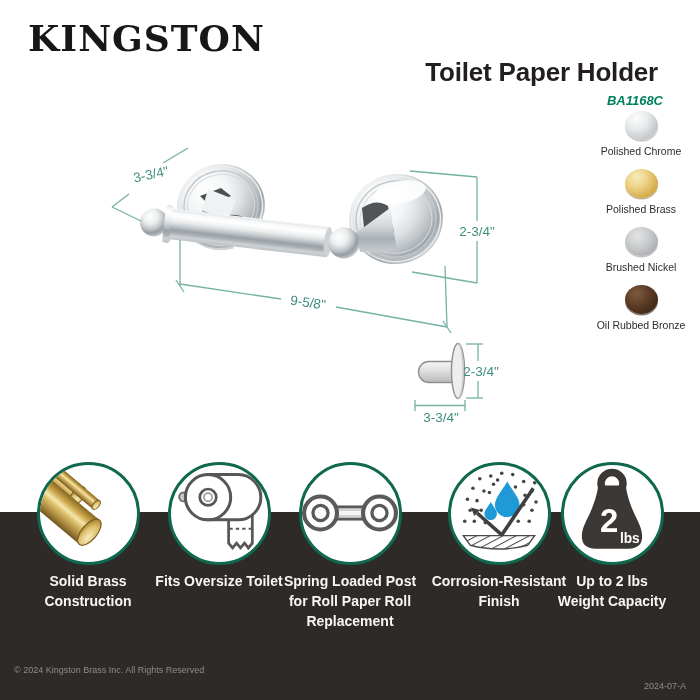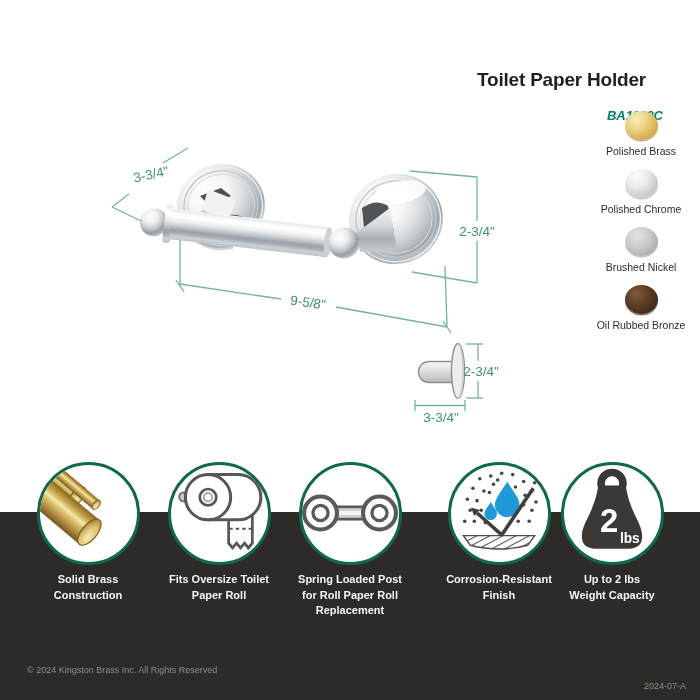--- a/index.html
+++ b/index.html
@@ -5,21 +5,21 @@
   html,body{margin:0;padding:0;background:#ffffff;}
   .page{position:relative;width:700px;height:700px;background:#ffffff;overflow:hidden;
         font-family:"Liberation Sans",sans-serif;}
 
   
   .logo{position:absolute;left:28px;top:20px;width:226px;text-align:center;}
   .logo-name{font-family:"DejaVu Serif",serif;font-weight:700;font-size:36px;
              letter-spacing:1px;color:#191617;line-height:1.05;}
   .logo-tag{margin-top:3px;font-size:9px;font-weight:700;letter-spacing:3.6px;color:#18735f;}
   .head-right{position:absolute;right:37px;top:52px;text-align:right;}
-  .page-title{margin:17px;font-size:19px;font-weight:700;color:#221e1f;letter-spacing:-0.2px;}
+  .page-title{margin:5px;font-size:26px;font-weight:700;color:#221e1f;letter-spacing:-0.2px;}
   .model{margin-top:4px;font-size:13px;font-weight:700;font-style:italic;color:#00815e;}
 
   
   .diagram{position:absolute;left:0;top:0;width:700px;height:700px;}
   .dim-text{font-family:"Liberation Sans",sans-serif;font-size:13.5px;fill:#3f8e7e;}
 
   
   .finishes{position:absolute;left:581px;top:111px;width:120px;text-align:center;}
   .finish{margin-bottom:12px;}
   .swatch{display:block;width:33px;height:29px;border-radius:50%;margin:0 auto;
@@ -29,34 +29,35 @@
   .swatch-bronze{background:radial-gradient(ellipse at 35% 30%,#7d5b3e 0%,#5a3a24 45%,#2e1e0e 100%);box-shadow:0 1.5px 0 rgba(40,25,12,.6);}
   .swatch-nickel{background:radial-gradient(ellipse at 38% 30%,#e2e3e4 0%,#c8c9cb 45%,#a4a6a9 85%,#b9bbbd 100%);}
   .finish-label{margin-top:5px;font-size:10.5px;color:#2f2c2b;}
 
   
   .band{position:absolute;left:0;top:512px;width:700px;height:188px;background:#2d2a27;}
   .feature{position:absolute;top:462px;width:150px;text-align:center;}
   .fcircle{width:103px;height:103px;margin:0 auto;border:3.5px solid #10684e;border-radius:50%;
            background:#ffffff;overflow:hidden;box-sizing:border-box;}
   .fcircle svg{display:block;width:96px;height:96px;}
-  .flabel{margin-top:7px;font-size:11px;font-weight:700;color:#f7f6f4;line-height:1.42;}
+  .flabel{margin-top:7px;font-size:14px;font-weight:700;color:#f7f6f4;line-height:1.42;}
   .flabel span{display:block;}
   .f1{left:13px;} .f2{left:144px;text-align:center;} .f3{left:275px;} .f4{left:424px;} .f5{left:537px;}
 
   
-  .copyright{position:absolute;left:27px;top:665px;font-size:9px;color:#8f8c89;}
+  .copyright{position:absolute;left:14px;top:665px;font-size:9px;color:#8f8c89;}
   .revision{position:absolute;right:14px;top:681px;font-size:9px;color:#8f8c89;}
 </style>
 </head>
 <body>
 
 <div class="page">
 
   <div class="logo">
+    <div class="logo-name">KINGSTON</div>
   </div>
   <div class="head-right">
     <h1 class="page-title">Toilet Paper Holder</h1>
     <div class="model">BA1168C</div>
   </div>
 
   <svg class="diagram" viewBox="0 0 700 700">
     <defs>
       <radialGradient id="flangeG" cx="38%" cy="30%" r="78%">
         <stop offset="0%" stop-color="#ffffff"></stop>
@@ -171,26 +172,26 @@
       <path d="M415,400 L415,411"></path>
       <path d="M465,400 L465,411"></path>
       <path d="M415,405.5 L465,405.5"></path>
     </g>
     <text class="dim-text" x="481" y="376" text-anchor="middle">2-3/4"</text>
     <text class="dim-text" x="441" y="422" text-anchor="middle">3-3/4"</text>
   </svg>
 
   <div class="finishes">
     <div class="finish">
+      <span class="swatch swatch-chrome"></span>
+      <div class="finish-label">Polished Chrome</div>
+    </div>
+    <div class="finish">
       <span class="swatch swatch-brass"></span>
       <div class="finish-label">Polished Brass</div>
-    </div>
-    <div class="finish">
-      <span class="swatch swatch-chrome"></span>
-      <div class="finish-label">Polished Chrome</div>
     </div>
     <div class="finish">
       <span class="swatch swatch-nickel"></span>
       <div class="finish-label">Brushed Nickel</div>
     </div>
     <div class="finish">
       <span class="swatch swatch-bronze"></span>
       <div class="finish-label">Oil Rubbed Bronze</div>
     </div>
   </div>
@@ -243,21 +244,20 @@
         <path d="M42,37 L42,57 L44.9,60.5 L47.8,57 L50.7,60.5 L53.6,57 L56.4,60.5 L59.3,57 L59.3,37 Z" fill="#ffffff" stroke="#575757" stroke-width="2"></path>
         <path d="M42.5,46.5 L59,46.5" stroke="#575757" stroke-width="1.4" stroke-dasharray="2.5,2.2"></path>
         <path d="M27,7 H49 a16.5,16.5 0 0 1 0,33 H27 Z" fill="#ffffff" stroke="#575757" stroke-width="2.2"></path>
         <circle cx="27" cy="23.5" r="16.5" fill="#ffffff" stroke="#575757" stroke-width="2.2"></circle>
         <circle cx="27" cy="23.5" r="6" fill="#ffffff" stroke="#575757" stroke-width="2"></circle>
         <circle cx="27" cy="23.5" r="3" fill="none" stroke="#9b9b9b" stroke-width="1.2"></circle>
       </svg>
     </div>
     <div class="flabel">
       <span>Fits Oversize Toilet</span>
-        <span>Paper Roll</span>
         <span></span>
     </div>
   </div>
 
   <div class="feature f3">
     <div class="fcircle">
       <svg viewBox="0 0 70 70">
         <rect x="12" y="30.5" width="46" height="9" fill="#d2d2d2" stroke="#5a5a5a" stroke-width="2"></rect>
         <path d="M14,35 L56,35" stroke="#f5f5f5" stroke-width="3"></path>
         <circle cx="13.5" cy="35" r="12" fill="#ffffff" stroke="#5a5a5a" stroke-width="3"></circle>

